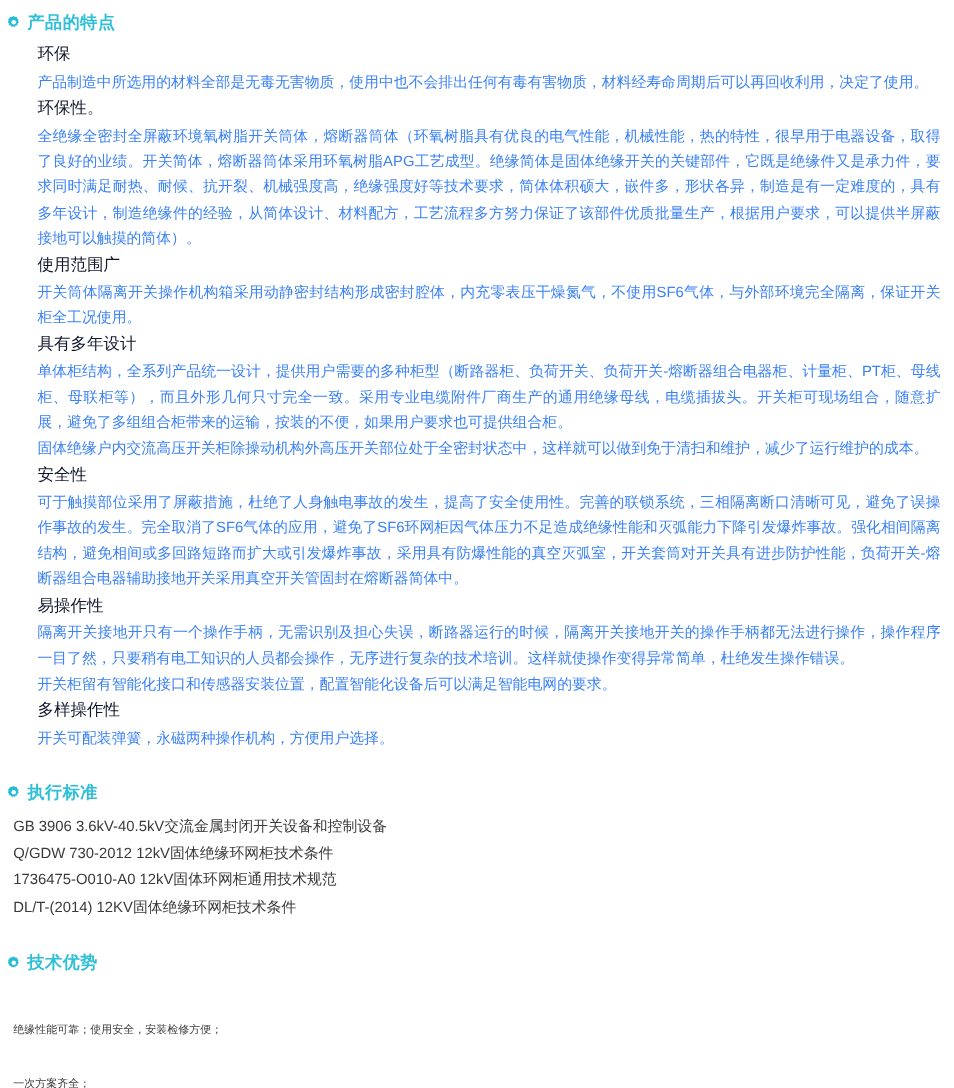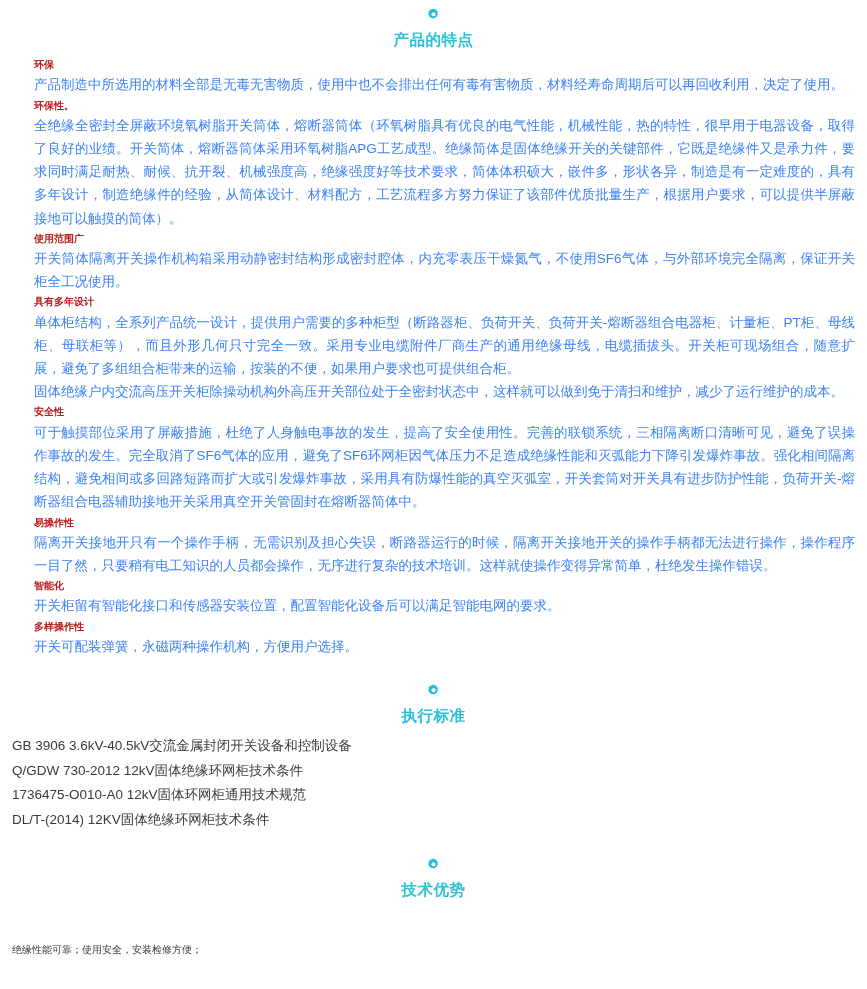--- a/index.html
+++ b/index.html
@@ -22,21 +22,20 @@
     padding: 8px 6px 10px 6px;
   }
 
   
   .section-head {
     display: flex;
     align-items: center;
     gap: 6px;
     margin: 0 0 2px 0;
     padding: 0;
-    flex-direction: column;
   }
   .section-head .head-icon {
     display: inline-block;
     width: 13px;
     height: 13px;
     flex: 0 0 13px;
     position: relative;
     color: #26bcd8;
     line-height: 1;
     font-size: 13px;
@@ -52,24 +51,23 @@
   }
 
   .section-body {
     padding: 2px 0 0 0;
   }
 
   
   .sub-title {
     margin: 0;
     padding: 0 0 0 28px;
-    font-size: 10px;
-    color: #b91c1c;
+    font-size: 15px;
+    color: #0f172a;
     line-height: 1.72;
-    font-weight: bold;
   }
   .para {
     margin: 0;
     padding: 0 6px 0 28px;
     font-size: 13.5px;
     color: #3b82f6;
     line-height: 1.72;
     text-align: justify;
     text-justify: inter-ideograph;
   }
@@ -131,21 +129,20 @@
       <p class="para"> 单体柜结构，全系列产品统一设计，提供用户需要的多种柜型（断路器柜、负荷开关、负荷开关-熔断器组合电器柜、计量柜、PT柜、母线柜、母联柜等），而且外形几何只寸完全一致。采用专业电缆附件厂商生产的通用绝缘母线，电缆插拔头。开关柜可现场组合，随意扩展，避免了多组组合柜带来的运输，按装的不便，如果用户要求也可提供组合柜。</p>
 
       <p class="para">固体绝缘户内交流高压开关柜除操动机构外高压开关部位处于全密封状态中，这样就可以做到免于清扫和维护，减少了运行维护的成本。</p>
 
       <p class="sub-title">安全性</p>
       <p class="para">可于触摸部位采用了屏蔽措施，杜绝了人身触电事故的发生，提高了安全使用性。完善的联锁系统，三相隔离断口清晰可见，避免了误操作事故的发生。完全取消了SF6气体的应用，避免了SF6环网柜因气体压力不足造成绝缘性能和灭弧能力下降引发爆炸事故。强化相间隔离结构，避免相间或多回路短路而扩大或引发爆炸事故，采用具有防爆性能的真空灭弧室，开关套筒对开关具有进步防护性能，负荷开关-熔断器组合电器辅助接地开关采用真空开关管固封在熔断器简体中。</p>
 
       <p class="sub-title">易操作性</p>
       <p class="para">隔离开关接地开只有一个操作手柄，无需识别及担心失误，断路器运行的时候，隔离开关接地开关的操作手柄都无法进行操作，操作程序一目了然，只要稍有电工知识的人员都会操作，无序进行复杂的技术培训。这样就使操作变得异常简单，杜绝发生操作错误。</p>
 
-      <p class="sub-title">智能化</p>
       <p class="para">开关柜留有智能化接口和传感器安装位置，配置智能化设备后可以满足智能电网的要求。</p>
 
       <p class="sub-title">多样操作性</p>
       <p class="para">开关可配装弹簧，永磁两种操作机构，方便用户选择。</p>
     </div>
   </div>
 
   <div class="gap-lg"></div>
 
   <div class="section">

